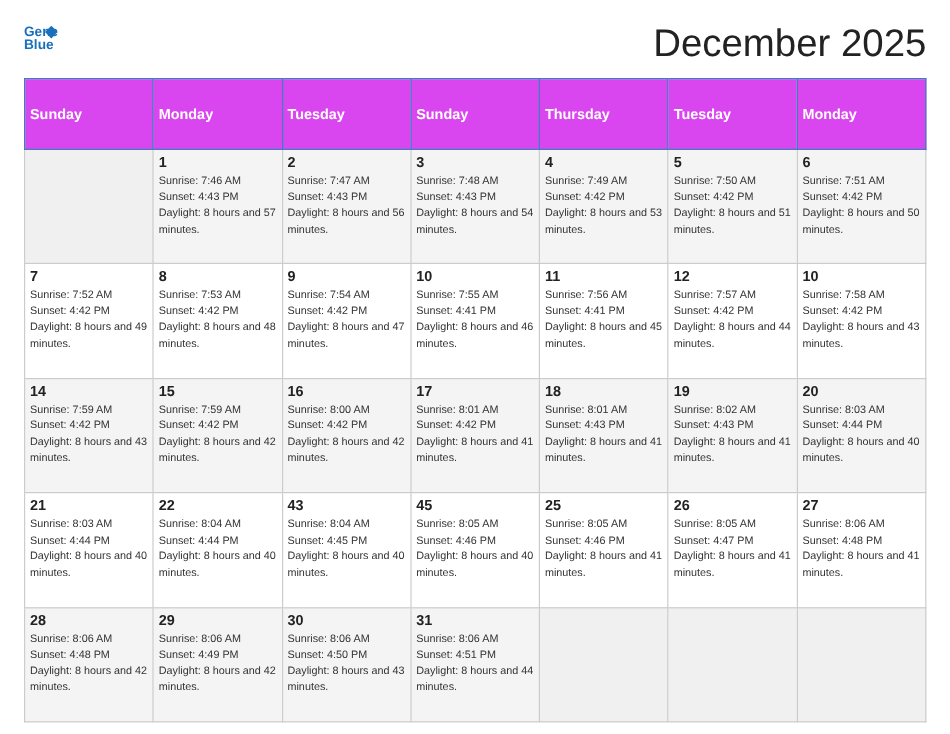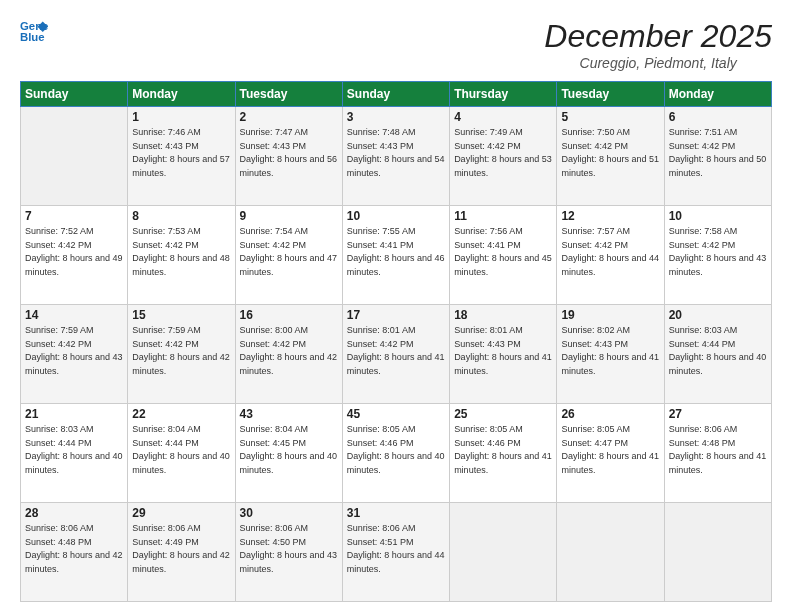--- a/index.html
+++ b/index.html
@@ -26,45 +26,44 @@
     .logo {
       display: flex;
       align-items: center;
       gap: 4px;
     }
     .logo-icon {
       width: 28px;
       height: 28px;
     }
     .title-block {
-      text-align: center;
-      font-style: italic;
+      text-align: left;
     }
     .month-title {
       font-size: 32px;
       font-weight: normal;
       color: #222;
     }
     .location {
       font-size: 14px;
       color: #555;
     }
     .calendar {
       flex: 1;
       border: 1px solid #ccc;
       border-collapse: collapse;
       width: 100%;
       table-layout: fixed;
     }
     .calendar th {
-      background: #15803d;
+      background: #d946ef;
       color: #fff;
       font-size: 12px;
       font-weight: bold;
-      padding: 5px 4px;
+      padding: 22px 4px;
       border: 1px solid #3a7fc1;
       text-align: left;
     }
     .calendar td {
       border: 1px solid #ccc;
       vertical-align: top;
       padding: 3px 4px;
       font-size: 9.5px;
       color: #333;
       height: 85px;
@@ -98,21 +97,20 @@
   <div class="header">
     <div class="logo">
       <svg class="logo-icon" viewBox="0 0 32 32">
         <text x="0" y="14" font-size="13" font-weight="bold" fill="#1a6fba">General</text>
         <text x="0" y="26" font-size="13" font-weight="bold" fill="#1a6fba">Blue</text>
         <polygon points="26,4 32,10 26,16 20,10" fill="#1a6fba"></polygon>
       </svg>
     </div>
     <div class="title-block">
       <div class="month-title">December 2025</div>
-      <div class="location">Cureggio, Piedmont, Italy</div>
     </div>
   </div>
 
   <table class="calendar">
     <thead>
       <tr>
       <th>Sunday</th>
           <th>Monday</th>
           <th>Tuesday</th>
           <th>Sunday</th>

